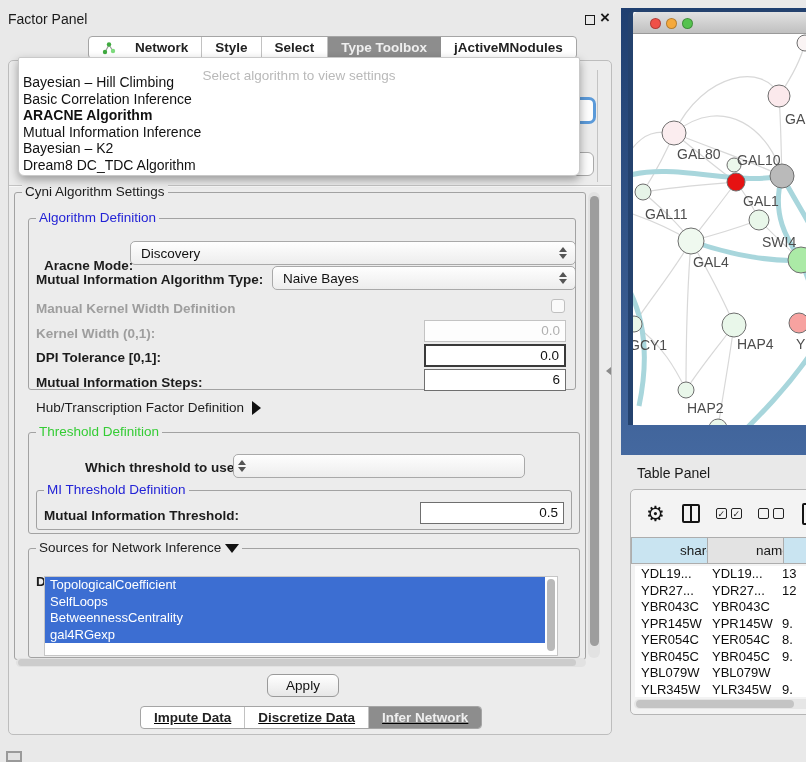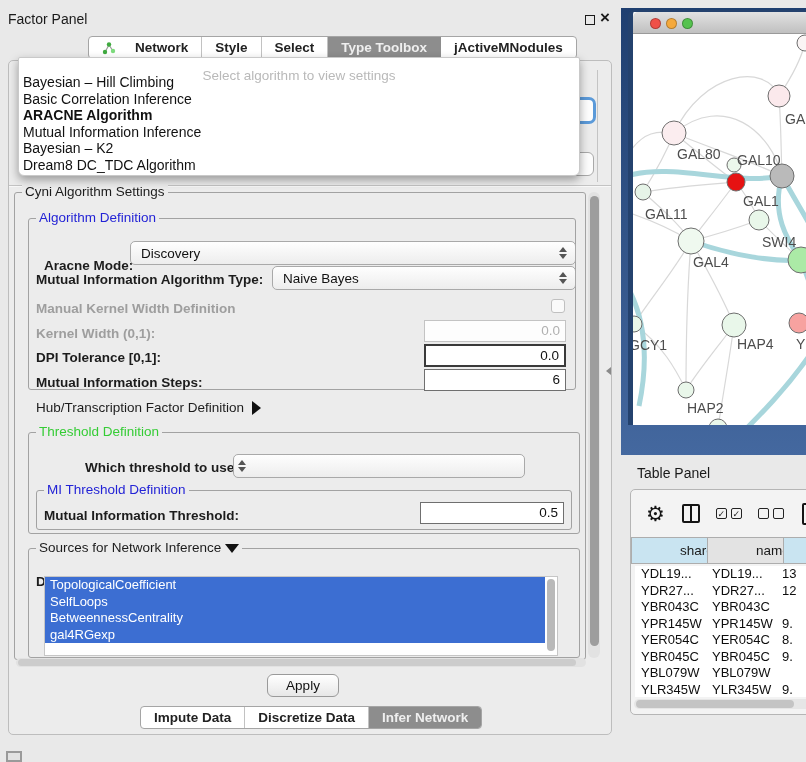--- a/index.html
+++ b/index.html
@@ -6,21 +6,21 @@
   html,body { width:806px; height:762px; font-family:"Liberation Sans","DejaVu Sans",sans-serif; }
   .screen { position:relative; width:806px; height:762px; background:#e9e9e9; overflow:hidden; }
 
   
   .cp-title { position:absolute; left:8px; top:11px; font-size:14px; color:#1a1a1a; }
   .cp-min { position:absolute; left:585px; top:15px; width:10px; height:10px; border:1.5px solid #1a1a1a; background:transparent; }
   .cp-close { position:absolute; left:600px; top:8px; font-size:17px; font-weight:700; color:#1a1a1a; }
 
   .tabbar { position:absolute; top:36px; display:flex; background:#fff; border:1px solid #a5a5a5; border-radius:4px; overflow:hidden; height:23px; }
   .tabbar.top { left:88px; }
-  .tabbar.bottom { left:140px; top:706px; }
+  .tabbar.bottom { left:140px; top:706px;text-decoration:underline; }
   .tab { display:flex; align-items:center; gap:19px; padding:0 13px; font-size:13.5px; font-weight:700; color:#222; border-right:1px solid #c2c2c2; white-space:nowrap; cursor:default; }
   .tab:last-child { border-right:none; }
   .tab.sel { background:#8d8d8d; color:#efefef; border-right-color:#8d8d8d; }
 
   .main-panel { position:absolute; left:8px; top:60px; width:604px; height:675px; background:#ececec; border:1px solid #bdbdbd; border-radius:5px; }
 
   
   .combo-frag-focus { position:absolute; left:562px; top:97px; width:34px; height:27px; border:3px solid #5b9ad9; border-radius:7px; background:#fdfdfd; }
   .combo-frag { position:absolute; left:560px; top:152px; width:34px; height:24px; border:1px solid #a9a9a9; border-radius:6px; background:#fcfcfc; }
   .frag-line { position:absolute; left:597px; top:70px; width:1px; height:112px; background:#c4c4c4; }

